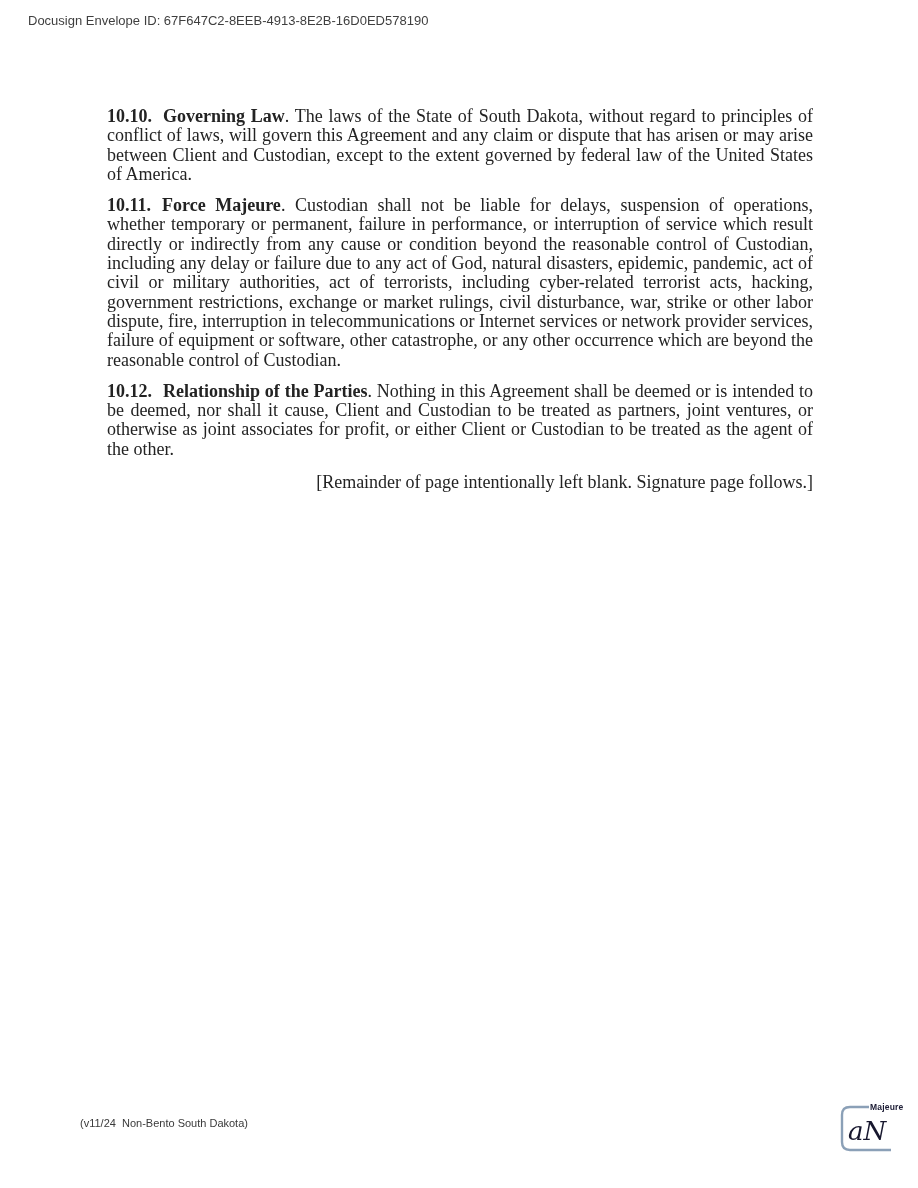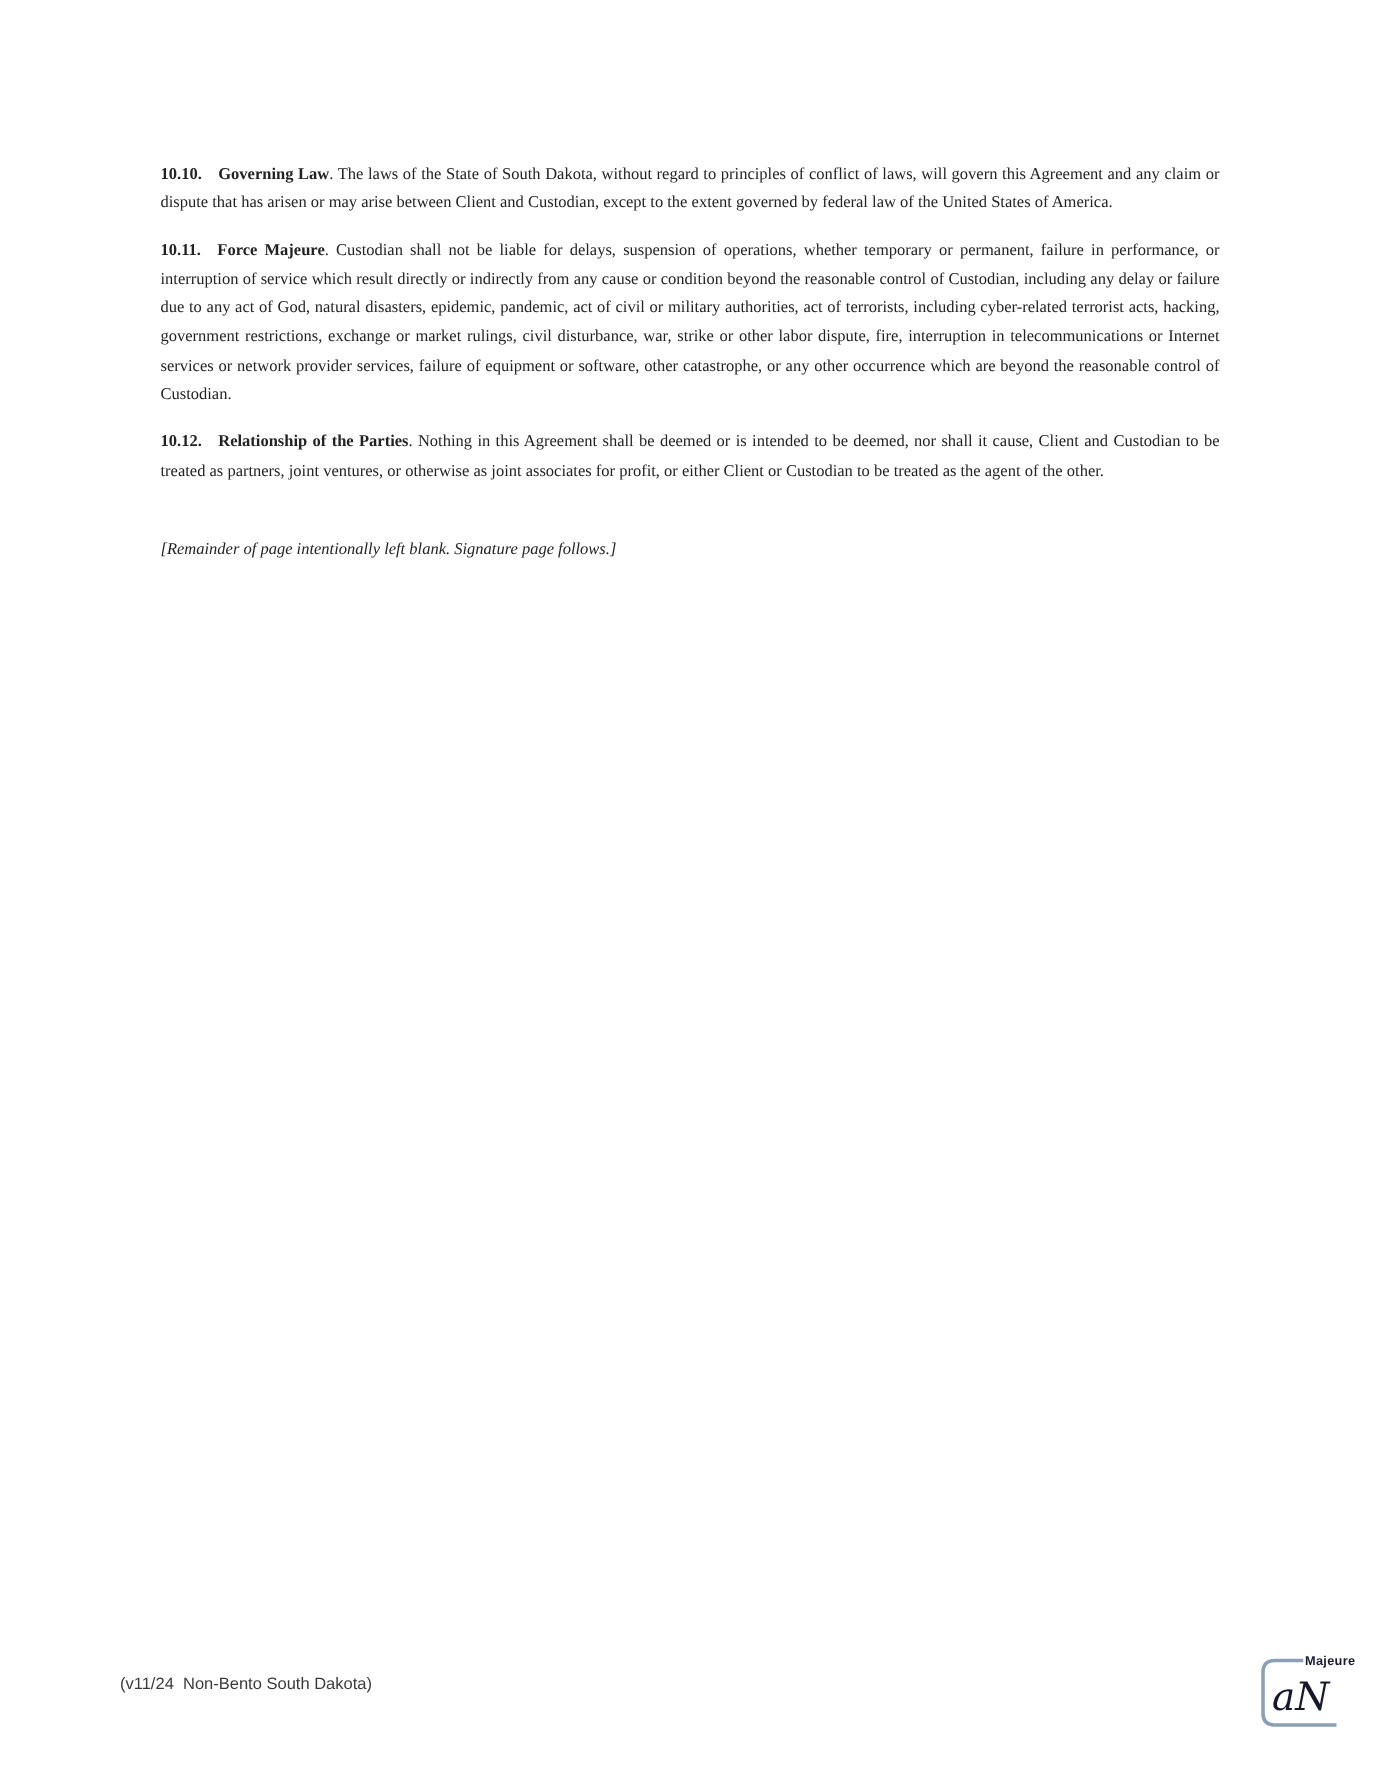--- a/index.html
+++ b/index.html
@@ -23,39 +23,38 @@
     font-size: 13px;
     color: #3f3f3f;
     white-space: pre;
   }
   .doc-content {
     position: absolute;
     top: 107px;
     left: 107px;
     width: 706px;
     color: #232323;
-    font-size: 11px;
+    font-size: 18px;
     line-height: 19.3px;
     text-align: justify;
   }
   .para {
     margin: 0 0 12px 0;
   }
   .sec-num {
     font-weight: bold;
     display: inline-block;
     margin-right: 11px;
   }
   .sec-title {
     font-weight: bold;
   }
   .notice {
-    margin: 33px 0 0 0;
-    text-align: left;
-    font-style: italic;
+    margin: 14px 0 0 0;
+    text-align: right;
   }
   .version-footer {
     position: absolute;
     top: 1117px;
     left: 80px;
     font-family: Liberation Sans, sans-serif;
     font-size: 11px;
     color: #3a3a3a;
     white-space: pre;
   }
@@ -94,20 +93,21 @@
     font-style: italic;
     font-size: 26px;
     fill: #17172e;
   }
 </style>
 </head>
 <body>
 
 <div class="page">
 
+  <div class="envelope-header">Docusign Envelope ID: 67F647C2-8EEB-4913-8E2B-16D0ED578190</div>
 
   <div class="doc-content">
 
     <p class="para"><span class="sec-num">10.10.</span><span class="sec-title">Governing Law</span><span class="sec-body">. The laws of the State of South Dakota, without regard to principles of conflict of laws, will govern this Agreement and any claim or dispute that has arisen or may arise between Client and Custodian, except to the extent governed by federal law of the United States of America.</span></p>
 
     <p class="para"><span class="sec-num">10.11.</span><span class="sec-title">Force Majeure</span><span class="sec-body">. Custodian shall not be liable for delays, suspension of operations, whether temporary or permanent, failure in performance, or interruption of service which result directly or indirectly from any cause or condition beyond the reasonable control of Custodian, including any delay or failure due to any act of God, natural disasters, epidemic, pandemic, act of civil or military authorities, act of terrorists, including cyber-related terrorist acts, hacking, government restrictions, exchange or market rulings, civil disturbance, war, strike or other labor dispute, fire, interruption in telecommunications or Internet services or network provider services, failure of equipment or software, other catastrophe, or any other occurrence which are beyond the reasonable control of Custodian.</span></p>
 
     <p class="para"><span class="sec-num">10.12.</span><span class="sec-title">Relationship of the Parties</span><span class="sec-body">. Nothing in this Agreement shall be deemed or is intended to be deemed, nor shall it cause, Client and Custodian to be treated as partners, joint ventures, or otherwise as joint associates for profit, or either Client or Custodian to be treated as the agent of the other.</span></p>
 
     <p class="notice">[Remainder of page intentionally left blank. Signature page follows.]</p>

